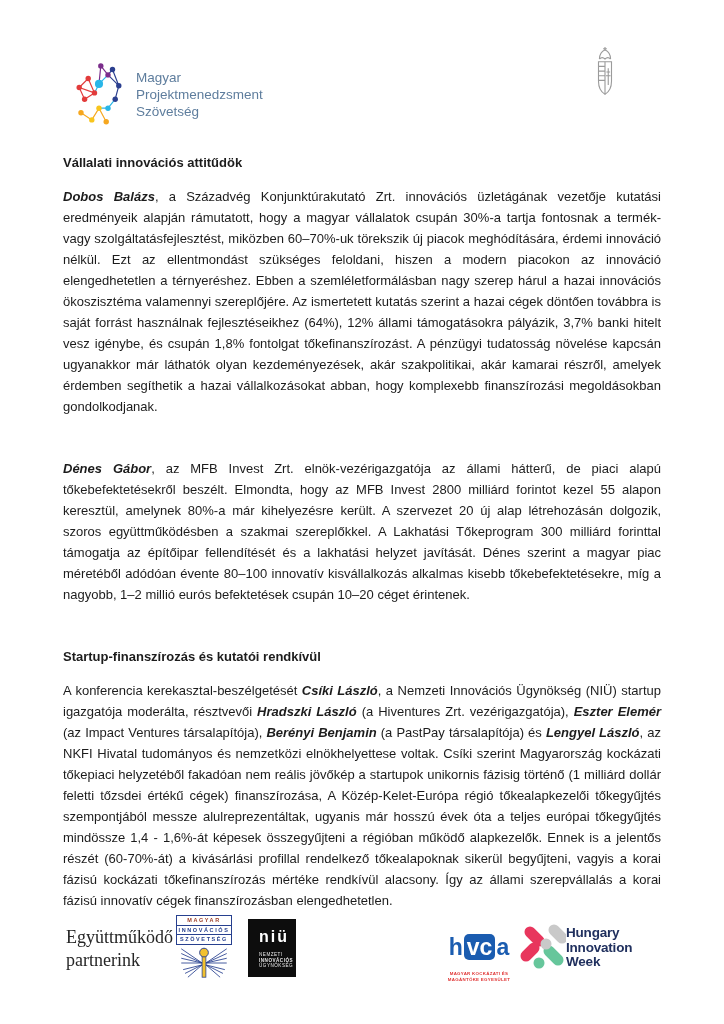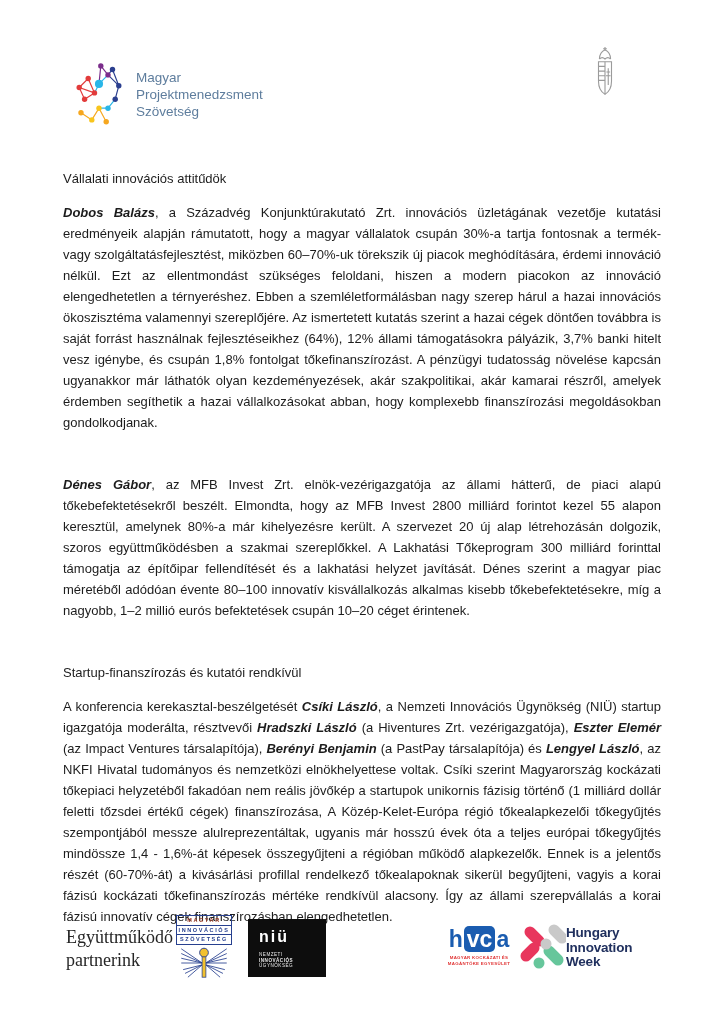--- a/index.html
+++ b/index.html
@@ -6,44 +6,44 @@
   .page{position:relative;width:724px;height:1024px;background:#ffffff;margin:0 auto;overflow:hidden;
         font-family:"Liberation Sans",sans-serif;color:#1c1c1c;}
   
   .mpm-logo{position:absolute;left:72px;top:56px;display:flex;align-items:center;gap:10px;}
   .mpm-text{font-size:13.5px;line-height:17px;color:#5e7d9d;}
   .nkfi-logo{position:absolute;left:510px;top:46px;width:190px;text-align:center;}
   .nkfi-text{margin-top:5px;font-size:10.5px;line-height:13.5px;color:#8f8f8f;
              font-variant:small-caps;letter-spacing:.6px;font-family:"Liberation Serif",serif;}
   
   .content{position:absolute;left:63px;top:152px;width:598px;font-size:13px;line-height:21px;text-align:justify;}
-  .sec-heading{font-size:13px;font-weight:normal;margin:16px 0 13px 0;text-align:left;}
+  .sec-heading{font-size:13px;font-weight:bold;margin:0 0 13px 0;text-align:left;}
   .para{margin:0 0 41px 0;}
   .para.last{margin-bottom:0;}
   .bi{font-weight:bold;font-style:italic;}
   
   .partners-label{position:absolute;left:66px;top:926px;font-family:"Liberation Serif",serif;
                   font-size:18px;line-height:23px;color:#262626;}
   .mis-logo{position:absolute;left:176px;top:915px;width:56px;}
   .mis-box{border:1px solid #27408f;}
   .mis-row{display:block;text-align:center;font-size:5.5px;font-weight:bold;letter-spacing:1.6px;
            line-height:8.5px;border-bottom:1px solid #27408f;color:#27408f;}
   .mis-row:last-child{border-bottom:none;}
   .mis-row.red{color:#9a3c28;}
-  .niu-logo{position:absolute;left:248px;top:919px;width:78px;height:58px;background:#0d0d0d;
+  .niu-logo{position:absolute;left:248px;top:919px;width:48px;height:58px;background:#0d0d0d;
             box-sizing:border-box;padding:9px 12px 0 11px;}
   .niu-word{color:#ffffff;font-weight:bold;font-size:16px;letter-spacing:2px;line-height:18px;}
   .niu-sub{margin-top:6px;color:#e9e9e9;font-size:4.6px;line-height:5.6px;letter-spacing:.5px;}
   .niu-sub .b{font-weight:bold;}
   .stradamus-logo{position:absolute;left:321px;top:928px;width:116px;text-align:center;}
   .strad-name{font-size:22px;font-weight:bold;color:#2eb067;letter-spacing:-.5px;line-height:24px;}
   .strad-tag{margin-top:3px;font-size:4.2px;font-weight:bold;color:#7a2a1c;letter-spacing:.35px;}
   .hvca-logo{position:absolute;left:444px;top:926px;width:70px;text-align:center;}
   .hvca-word{display:flex;align-items:center;justify-content:center;font-weight:bold;font-size:23px;color:#1a5cb0;line-height:26px;}
-  .hvca-vc{background:#1a5cb0;color:#ffffff;border-radius:5px;padding:0 3px;margin:0 1px;}
+  .hvca-vc{background:#1a5cb0;color:#ffffff;border-radius:5px;padding:0 3px;margin:8px 1px;}
   .hvca-sub{margin-top:3px;font-size:4.4px;font-weight:bold;color:#e03535;letter-spacing:.3px;line-height:5.6px;}
   .hiw-logo{position:absolute;left:520px;top:923px;display:flex;align-items:center;}
   .hiw-text{font-size:13.5px;font-weight:bold;color:#20305e;line-height:14.5px;letter-spacing:-.2px;}
 </style>
 </head>
 <body>
 
 <div class="page">
 
   <div class="mpm-logo">

